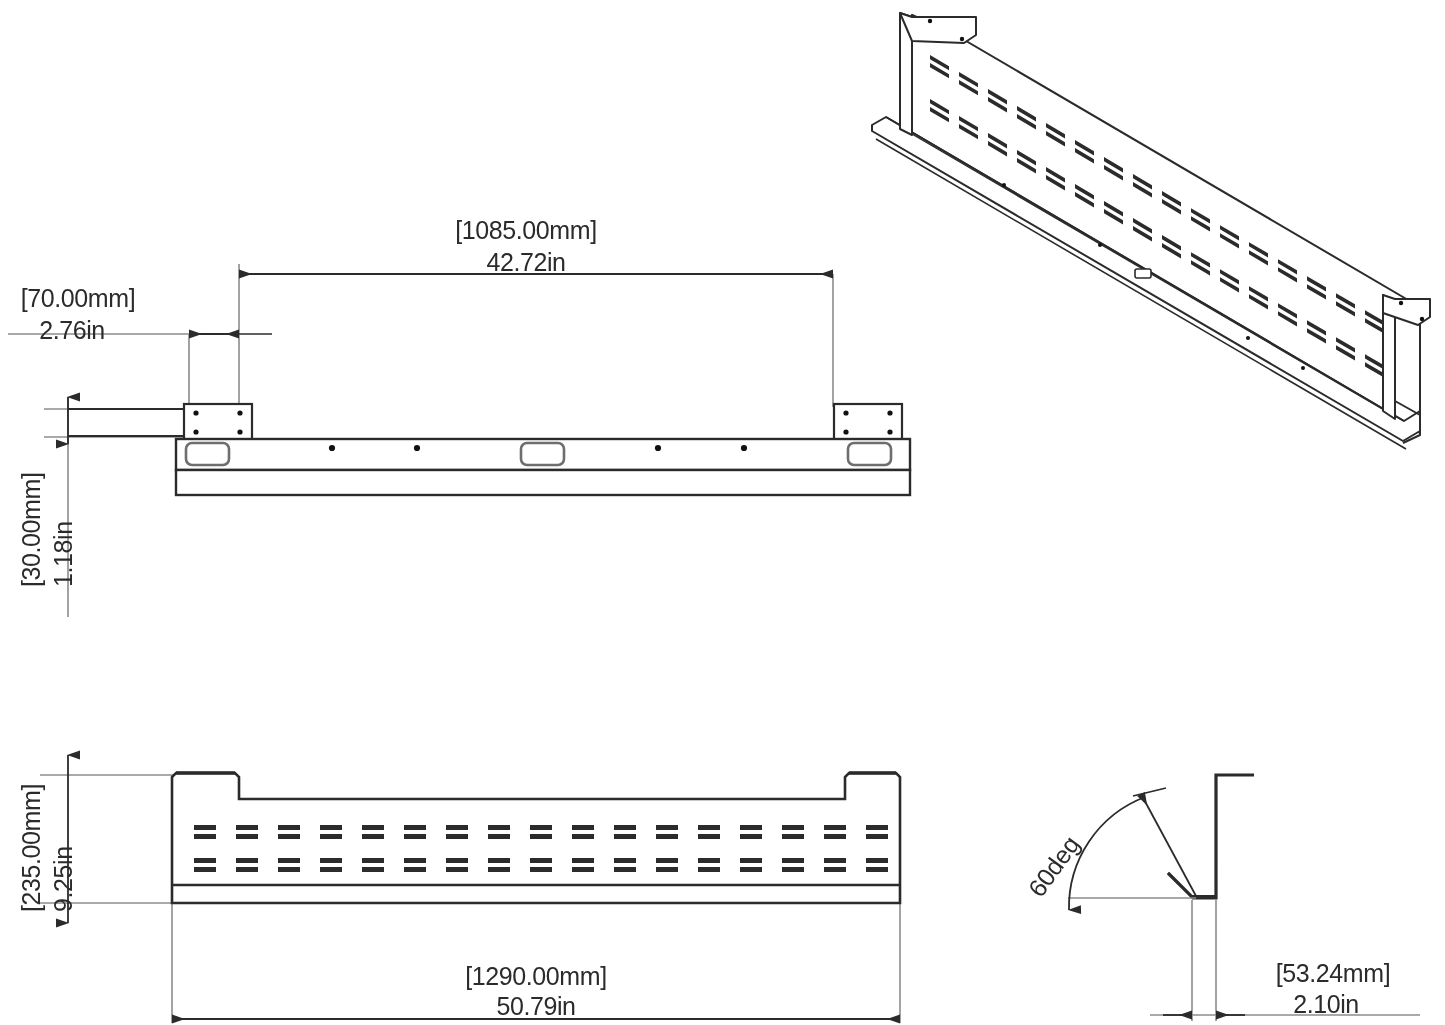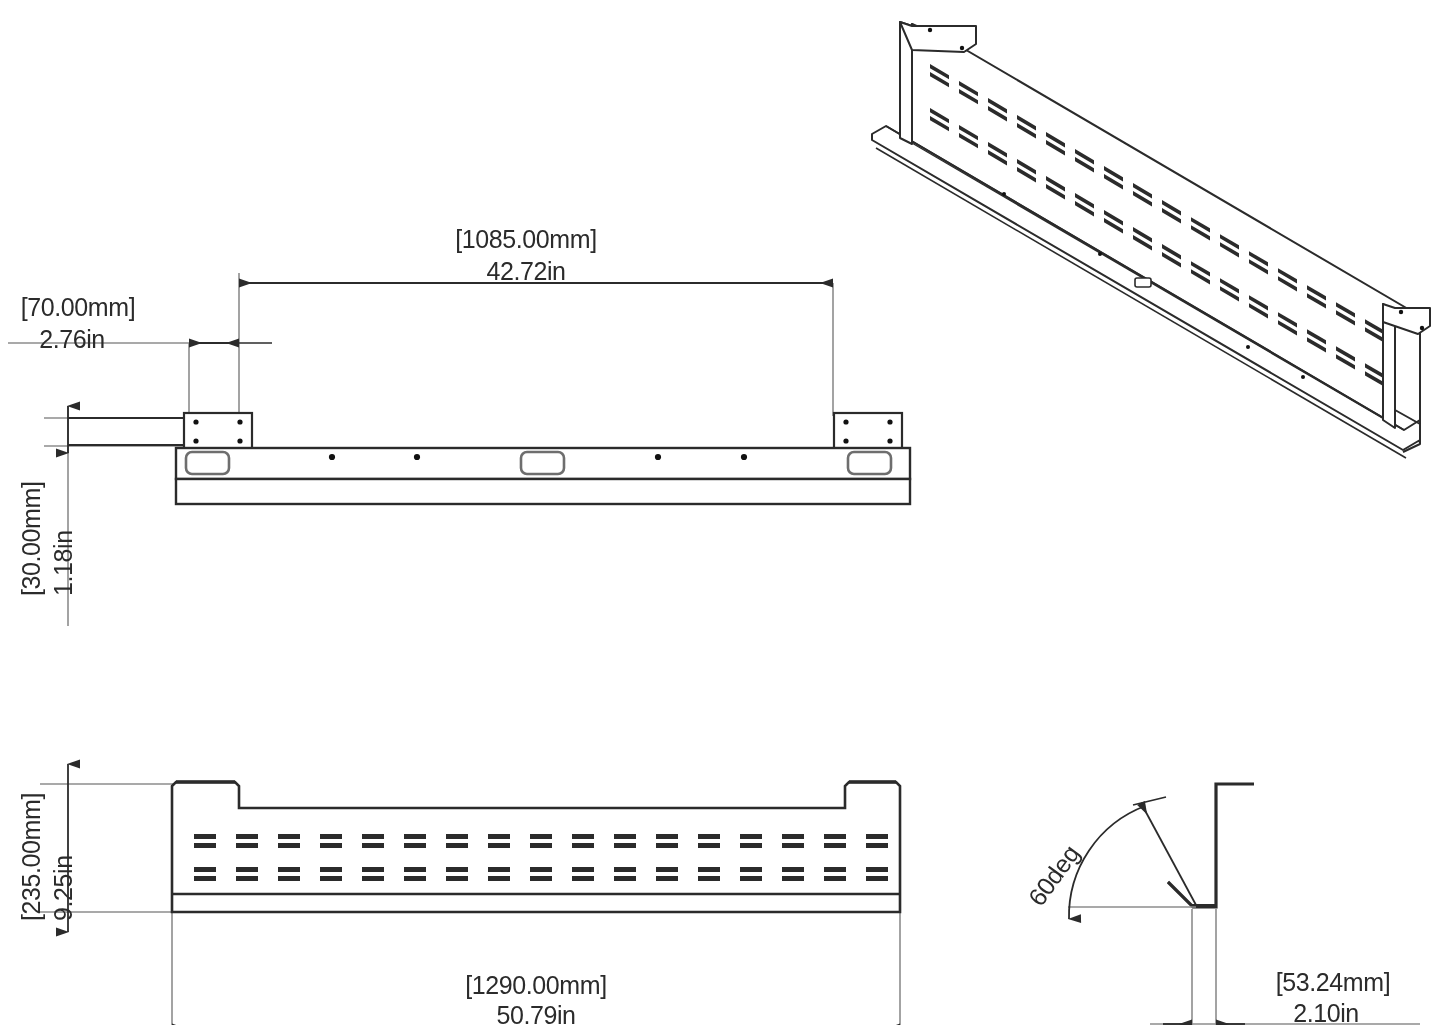--- a/index.html
+++ b/index.html
@@ -2,21 +2,21 @@
 <html><head>
 <meta charset="utf-8">
 <style>
   html,body{margin:0;padding:0;background:#ffffff;}
   body{
     font-family:"Liberation Sans", sans-serif;
     width:1445px;height:1025px;
     position:relative;overflow:hidden;
     color:#1a1a1a;
   }
-  #sheet{position:absolute;left:0;top:16px;width:1445px;height:867px;}
+  #sheet{position:absolute;left:0;top:7px;width:1445px;height:867px;}
   svg{display:block;}
   .dimtxt{
     font-family:"Liberation Sans", sans-serif;
     font-size:25px;
     fill:#2b2b2b;
     letter-spacing:-0.4px;
   }
   text{white-space:pre;}
 </style>
 </head>

